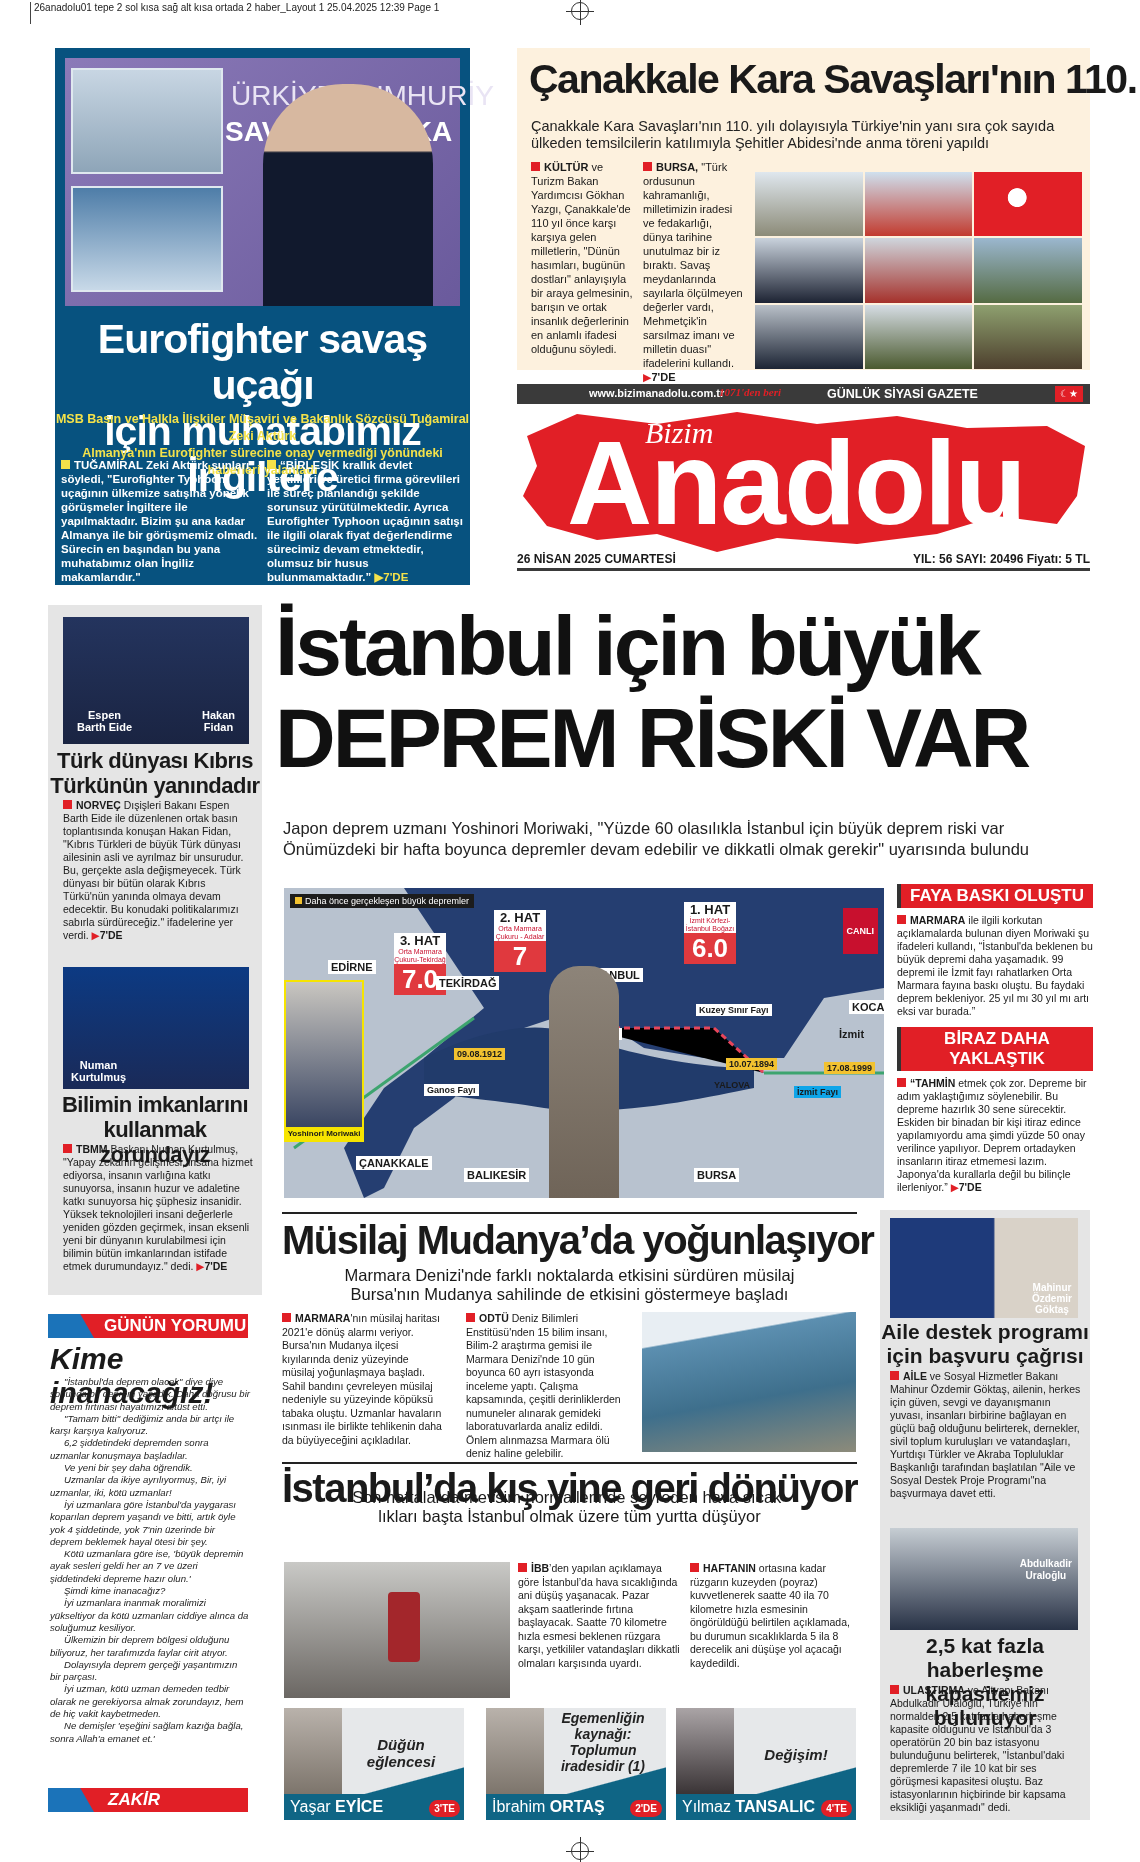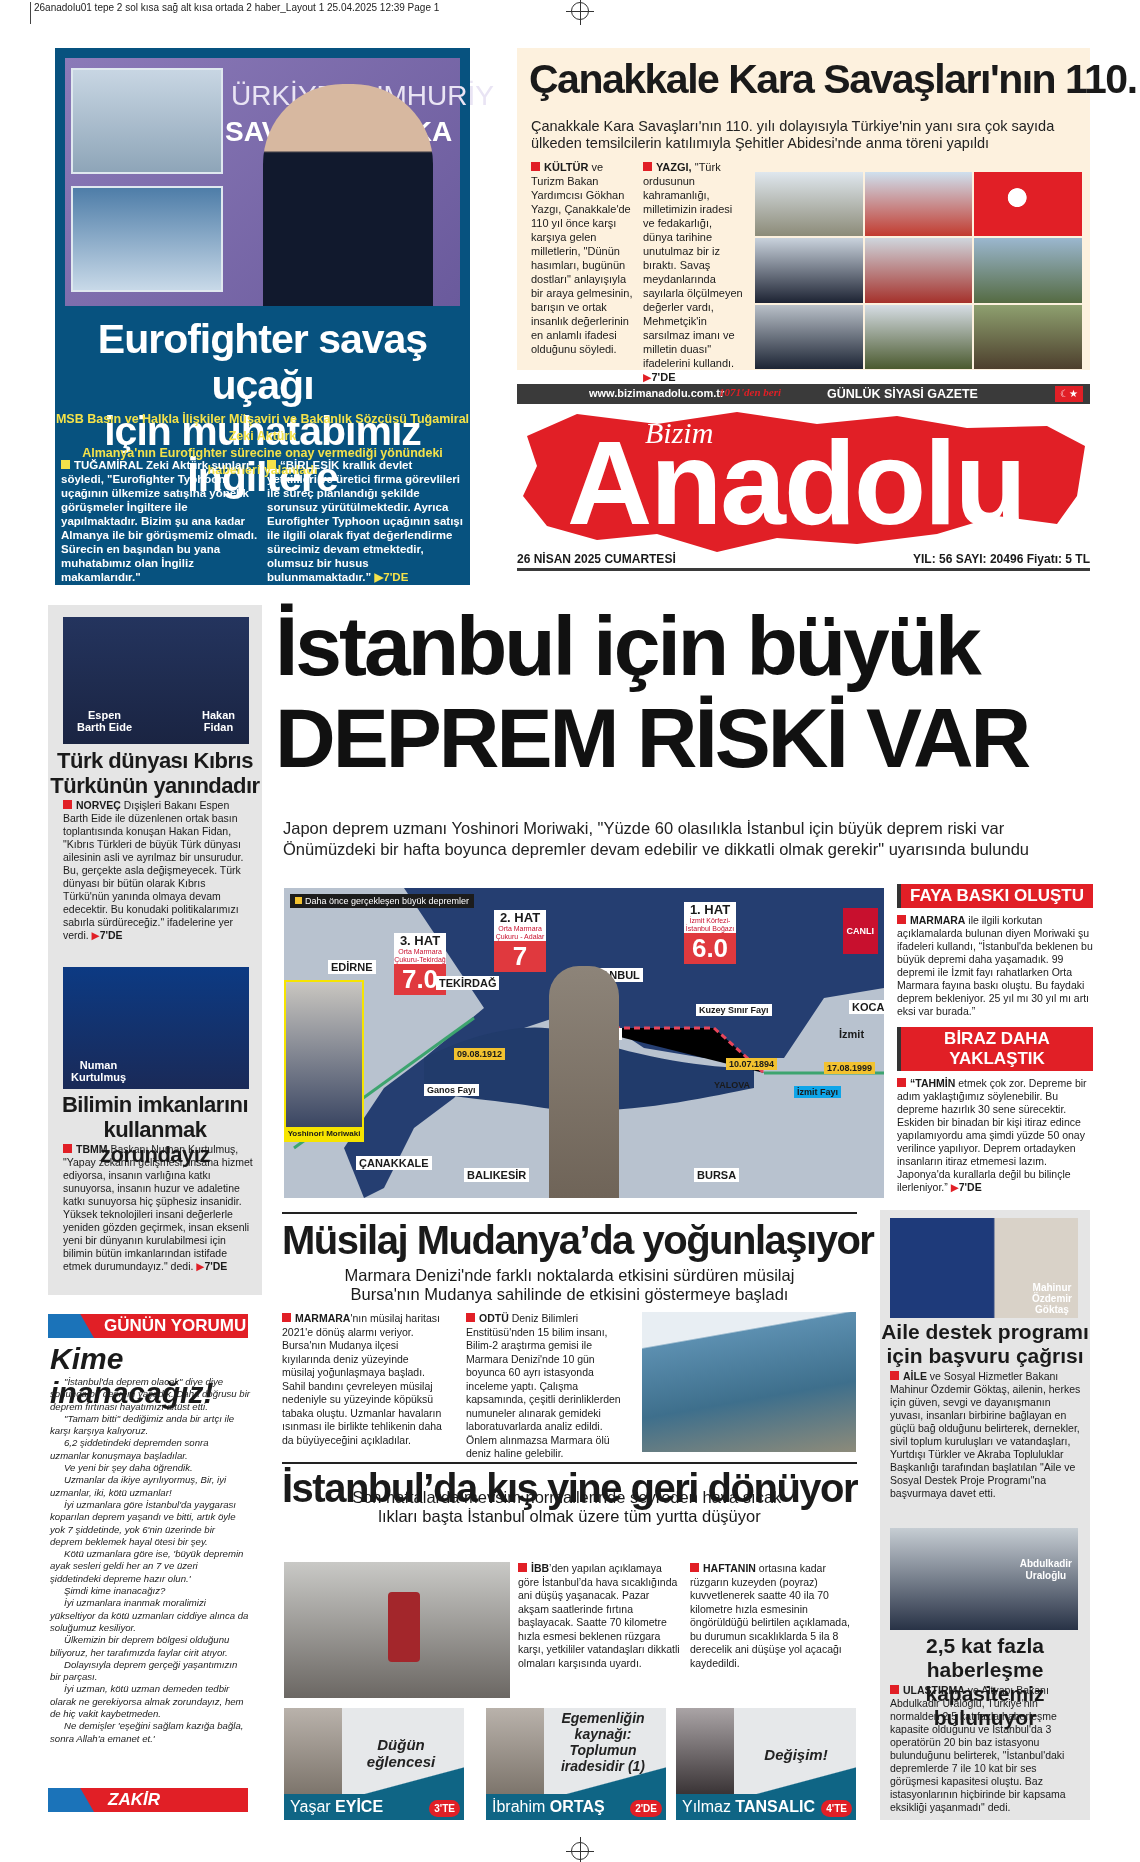--- a/index.html
+++ b/index.html
@@ -61,21 +61,21 @@
   </div>
 </div>
 
 <div class="abs cnk">
   <div class="abs cond" style="left:12px;top:8px;font-size:41px;font-weight:bold;letter-spacing:-1.5px;white-space:nowrap;color:#1a1a1a">Çanakkale Kara Savaşları'nın 110. yılı</div>
   <div class="abs" style="left:14px;top:70px;width:550px;font-size:14.5px;line-height:17px;color:#222">Çanakkale Kara Savaşları'nın 110. yılı dolayısıyla Türkiye'nin yanı sıra çok sayıda ülkeden temsilcilerin katılımıyla Şehitler Abidesi'nde anma töreni yapıldı</div>
   <div class="abs txt" style="left:14px;top:112px;width:104px;font-size:11px;line-height:14px">
     <span class="sq" style="background:#e11f26"></span><b>KÜLTÜR</b><span> ve Turizm Bakan Yardımcısı Gökhan Yazgı, Çanakkale'de 110 yıl önce karşı karşıya gelen milletlerin, "Dünün hasımları, bugünün dostları" anlayışıyla bir araya gelmesinin, barışın ve ortak insanlık değerlerinin en anlamlı ifadesi olduğunu söyledi.</span>
   </div>
   <div class="abs txt" style="left:126px;top:112px;width:100px;font-size:11px;line-height:14px">
-    <span class="sq" style="background:#e11f26"></span><b>YAZGI,</b><span> "Türk ordusunun kahramanlığı, milletimizin iradesi ve fedakarlığı, dünya tarihine unutulmaz bir iz bıraktı. Savaş meydanlarında sayılarla ölçülmeyen değerler vardı, Mehmetçik'in sarsılmaz imanı ve milletin duası" ifadelerini kullandı.</span>
+    <span class="sq" style="background:#e11f26"></span><b>BURSA,</b><span> "Türk ordusunun kahramanlığı, milletimizin iradesi ve fedakarlığı, dünya tarihine unutulmaz bir iz bıraktı. Savaş meydanlarında sayılarla ölçülmeyen değerler vardı, Mehmetçik'in sarsılmaz imanı ve milletin duası" ifadelerini kullandı.</span>
     <span style="color:#e11f26">▶</span><b>7'DE</b>
   </div>
   <div class="abs" style="left:238px;top:124px;width:327px;height:197px;display:grid;grid-template-columns:repeat(3,1fr);grid-template-rows:repeat(3,1fr);gap:2px">
     <div style="background:linear-gradient(#dfe7ee,#8c8b78)"></div>
     <div style="background:linear-gradient(#cfe0ee,#c23b2f)"></div>
     <div style="background:radial-gradient(circle at 40% 40%,#fff 12%,#e11f26 13%)"></div>
     <div style="background:linear-gradient(#c9d2dc,#1d2333)"></div>
     <div style="background:linear-gradient(#cfd6dd,#a5312b)"></div>
     <div style="background:linear-gradient(#9bb7cf,#556b43)"></div>
     <div style="background:linear-gradient(#b9c0c8,#1c2434)"></div>
@@ -141,21 +141,21 @@
     <div class="abs" style="left:0;top:0;width:46px;height:24px;background:#1b73b9;clip-path:polygon(0 0,70% 0,100% 100%,0 100%)"></div>
     <div class="abs" style="left:56px;top:2px;color:#fff;font-size:17px;font-weight:bold">GÜNÜN YORUMU</div>
   </div>
   <div class="abs" style="left:2px;top:32px;font-size:30px;font-weight:bold;font-style:italic">Kime inanacağız!</div>
   <div class="abs" id="yorum-body" style="left:2px;top:66px;width:200px;font-size:9.6px;line-height:12.3px;font-style:italic;color:#222">
       <div style="text-indent: 14px;">"İstanbul'da deprem olacak" diye diye sonunda bir deprem yaşadık. Daha doğrusu bir deprem fırtınası hayatımızı altüst etti.</div>
       <div style="text-indent: 14px;">"Tamam bitti" dediğimiz anda bir artçı ile karşı karşıya kalıyoruz.</div>
       <div style="text-indent: 14px;">6,2 şiddetindeki depremden sonra uzmanlar konuşmaya başladılar.</div>
       <div style="text-indent: 14px;">Ve yeni bir şey daha öğrendik.</div>
       <div style="text-indent: 14px;">Uzmanlar da ikiye ayrılıyormuş, Bir, iyi uzmanlar, iki, kötü uzmanlar!</div>
-      <div style="text-indent: 14px;">İyi uzmanlara göre İstanbul'da yaygarası koparılan deprem yaşandı ve bitti, artık öyle yok 7 şiddetinde, yok 6'nin üzerinde bir deprem beklemek hayal ötesi bir şey.</div>
+      <div style="text-indent: 14px;">İyi uzmanlara göre İstanbul'da yaygarası koparılan deprem yaşandı ve bitti, artık öyle yok 4 şiddetinde, yok 7'nin üzerinde bir deprem beklemek hayal ötesi bir şey.</div>
       <div style="text-indent: 14px;">Kötü uzmanlara göre ise, 'büyük depremin ayak sesleri geldi her an 7 ve üzeri şiddetindeki depreme hazır olun.'</div>
       <div style="text-indent: 14px;">Şimdi kime inanacağız?</div>
       <div style="text-indent: 14px;">İyi uzmanlara inanmak moralimizi yükseltiyor da kötü uzmanları ciddiye alınca da soluğumuz kesiliyor.</div>
       <div style="text-indent: 14px;">Ülkemizin bir deprem bölgesi olduğunu biliyoruz, her tarafımızda faylar cirit atıyor.</div>
       <div style="text-indent: 14px;">Dolayısıyla deprem gerçeği yaşantımızın bir parçası.</div>
       <div style="text-indent: 14px;">İyi uzman, kötü uzman demeden tedbir olarak ne gerekiyorsa almak zorundayız, hem de hiç vakit kaybetmeden.</div>
       <div style="text-indent: 14px;">Ne demişler 'eşeğini sağlam kazığa bağla, sonra Allah'a emanet et.'</div>
     </div>
   <div class="abs" style="left:0;top:478px;width:200px;height:24px;background:#e11f26">
     <div class="abs" style="left:0;top:0;width:46px;height:24px;background:#1b73b9;clip-path:polygon(0 0,70% 0,100% 100%,0 100%)"></div>

